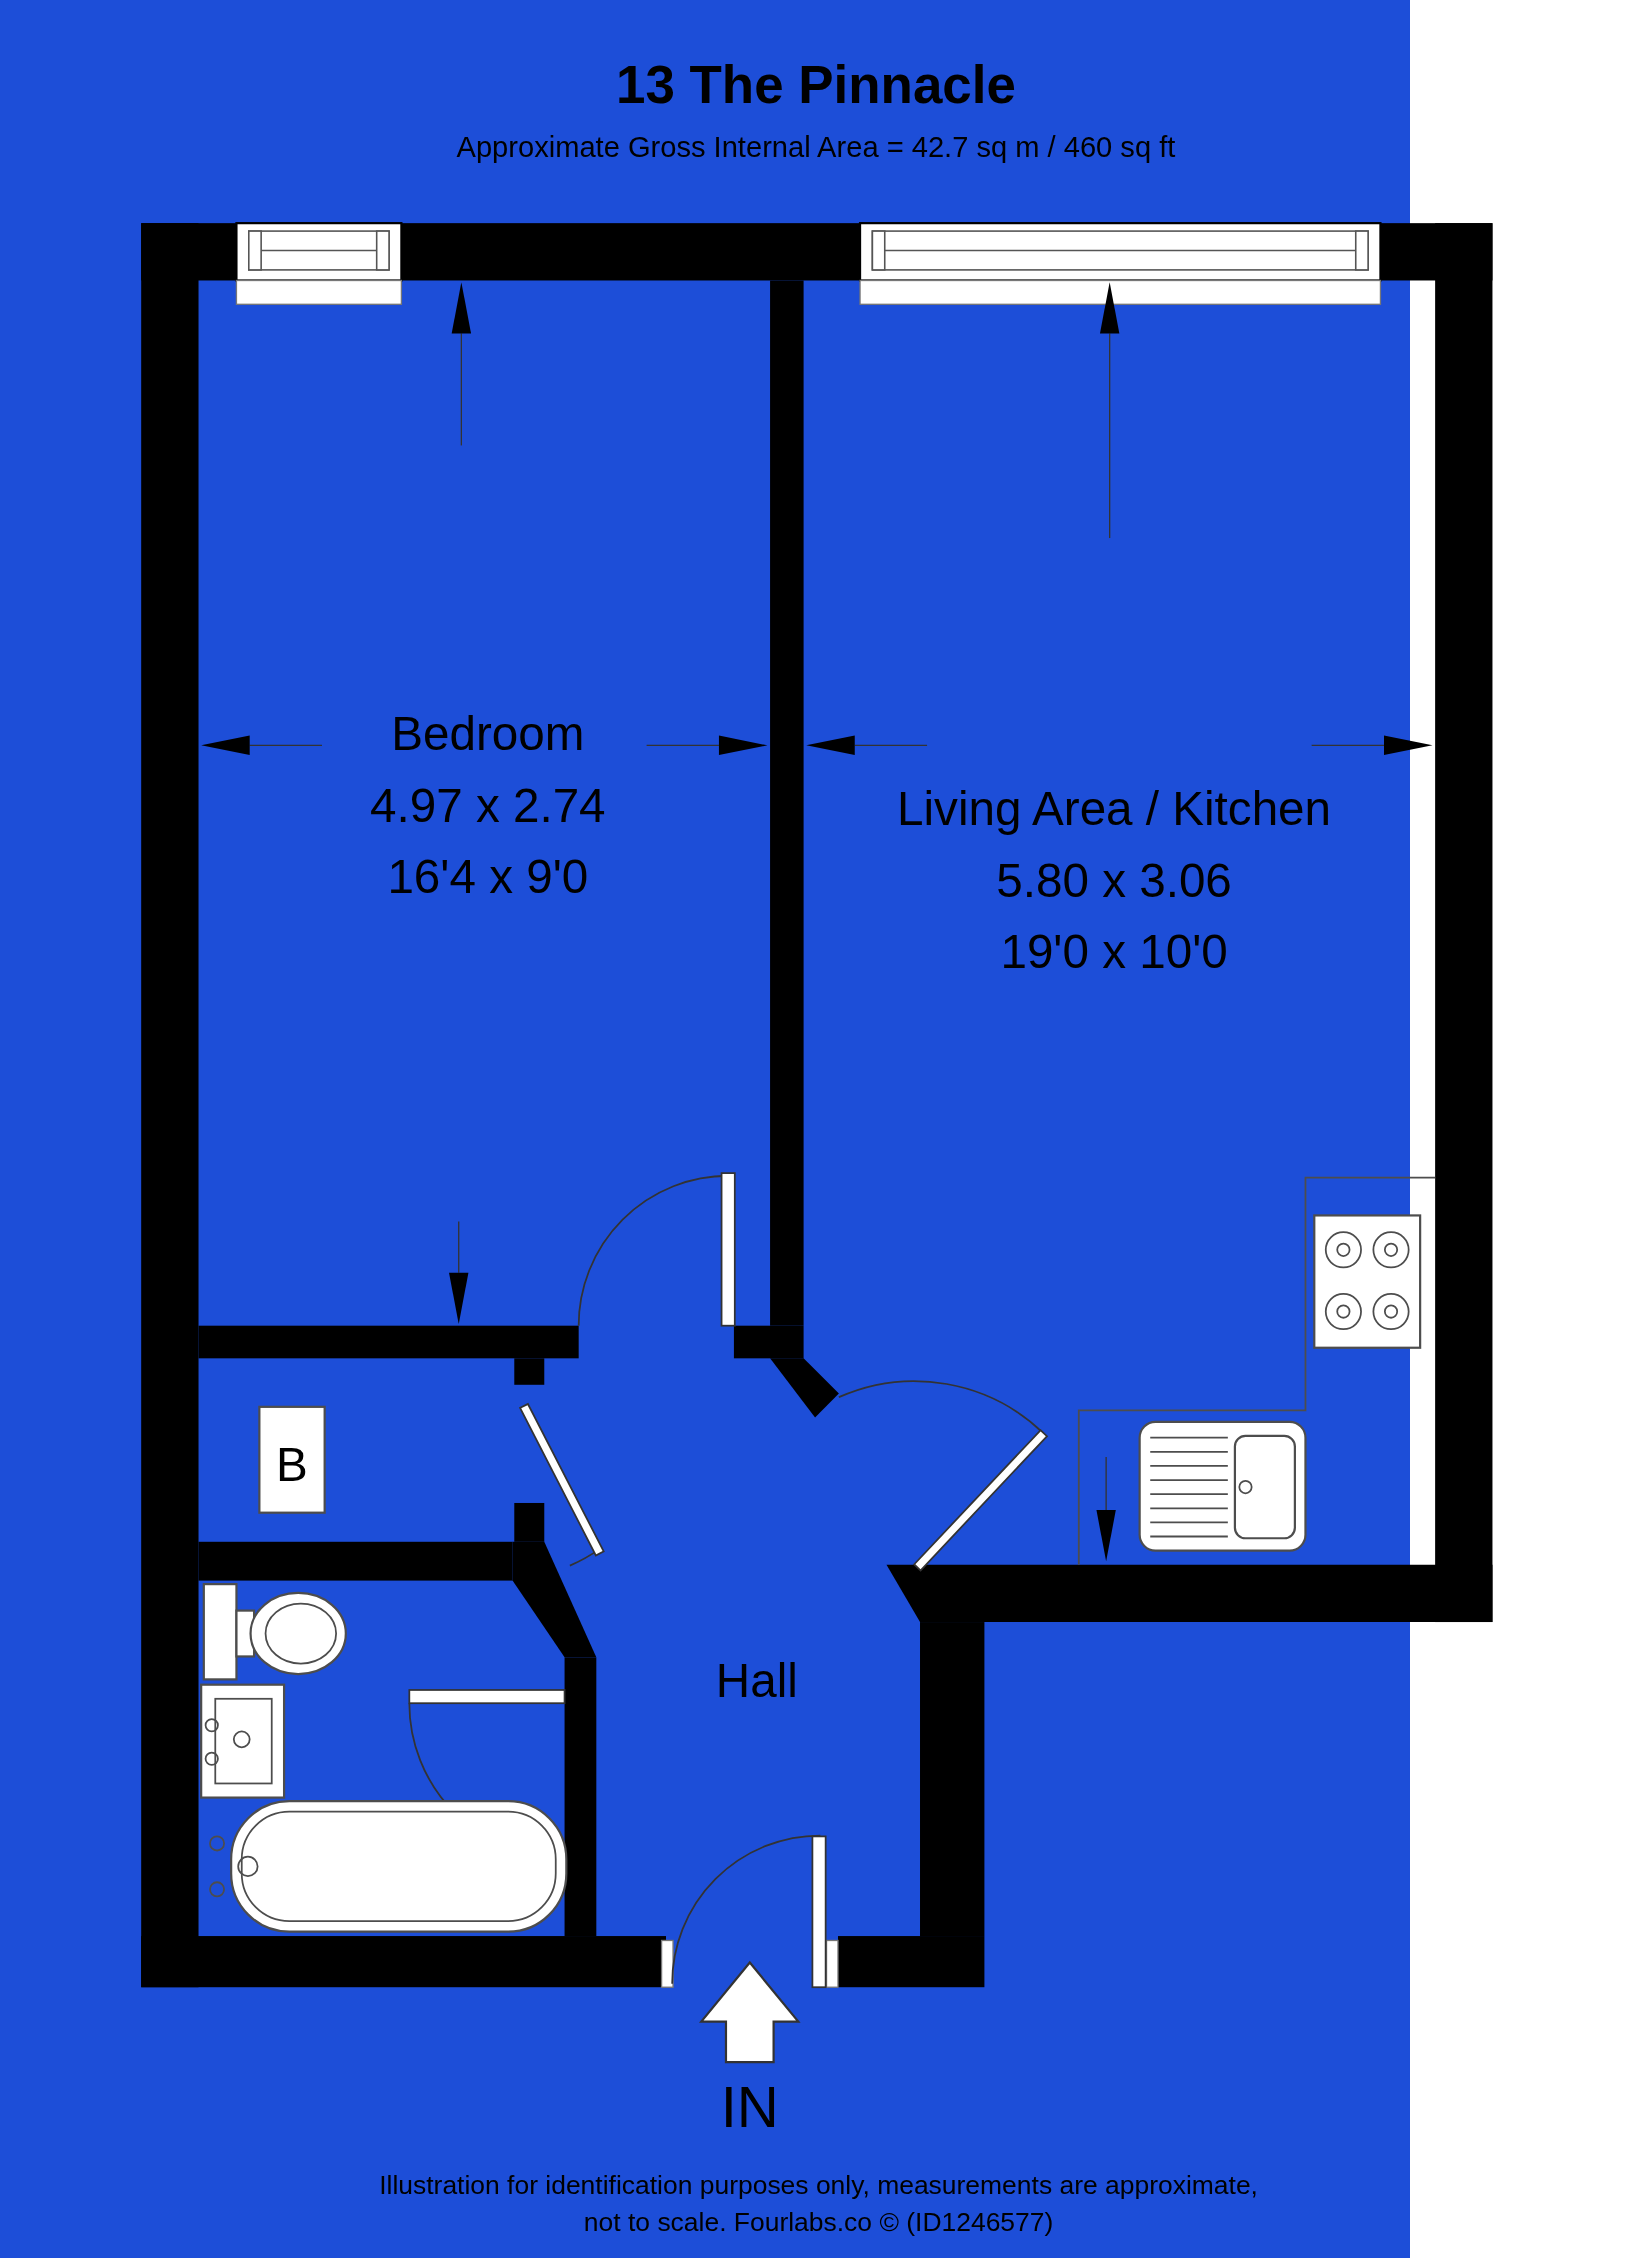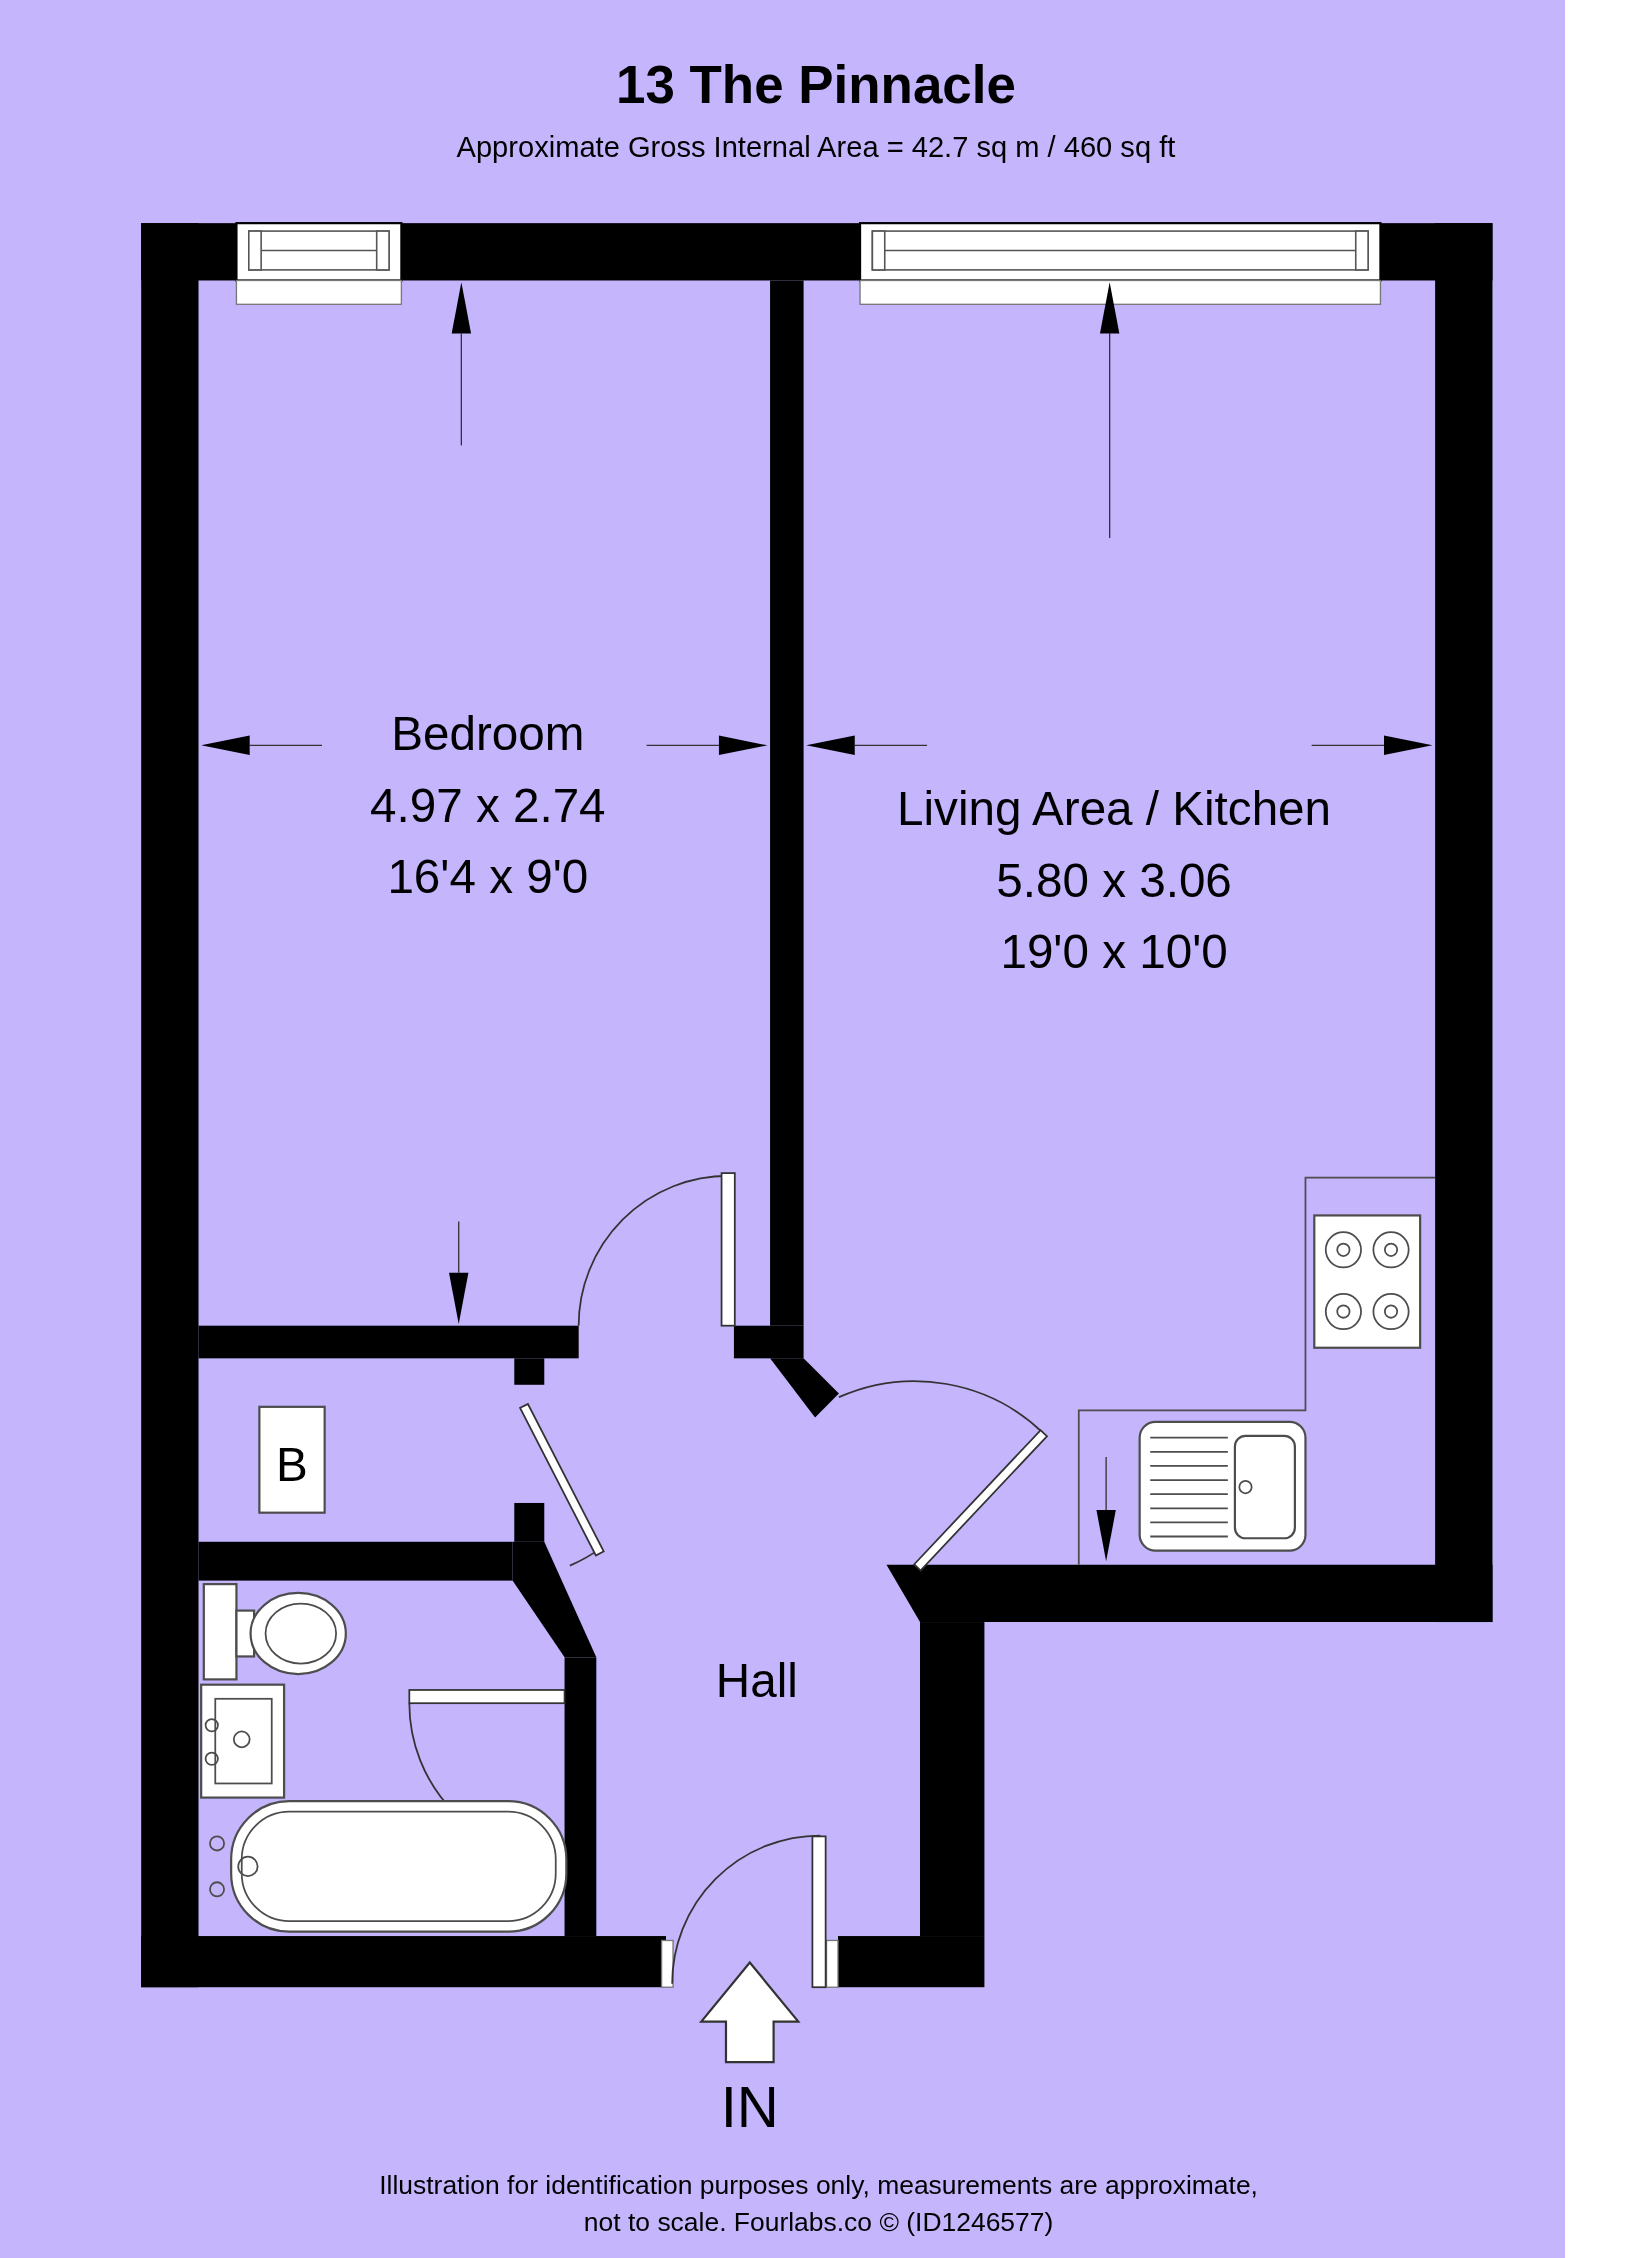--- a/index.html
+++ b/index.html
@@ -2,23 +2,23 @@
 <html style="font-size:14px"><head>
 <meta charset="utf-8">
 <style>
   html, body {
     margin: 0;
     padding: 0;
     background: #ffffff;
     font-family: "Liberation Sans", sans-serif;
   }
   .page {
-    width: 1565px;
+    width: 1410px;
     height: 2258px;
-    background: #c4b5fd;
+    background: #1d4ed8;
     position: relative;
   }
   svg text {
     fill: #000000;
     font-family: "Liberation Sans", sans-serif;
   }
   .title-text   { font-size: 60px; font-weight: bold; }
   .subtitle-text{ font-size: 33px; }
   .room-text    { font-size: 54px; }
   .in-text      { font-size: 66px; }

